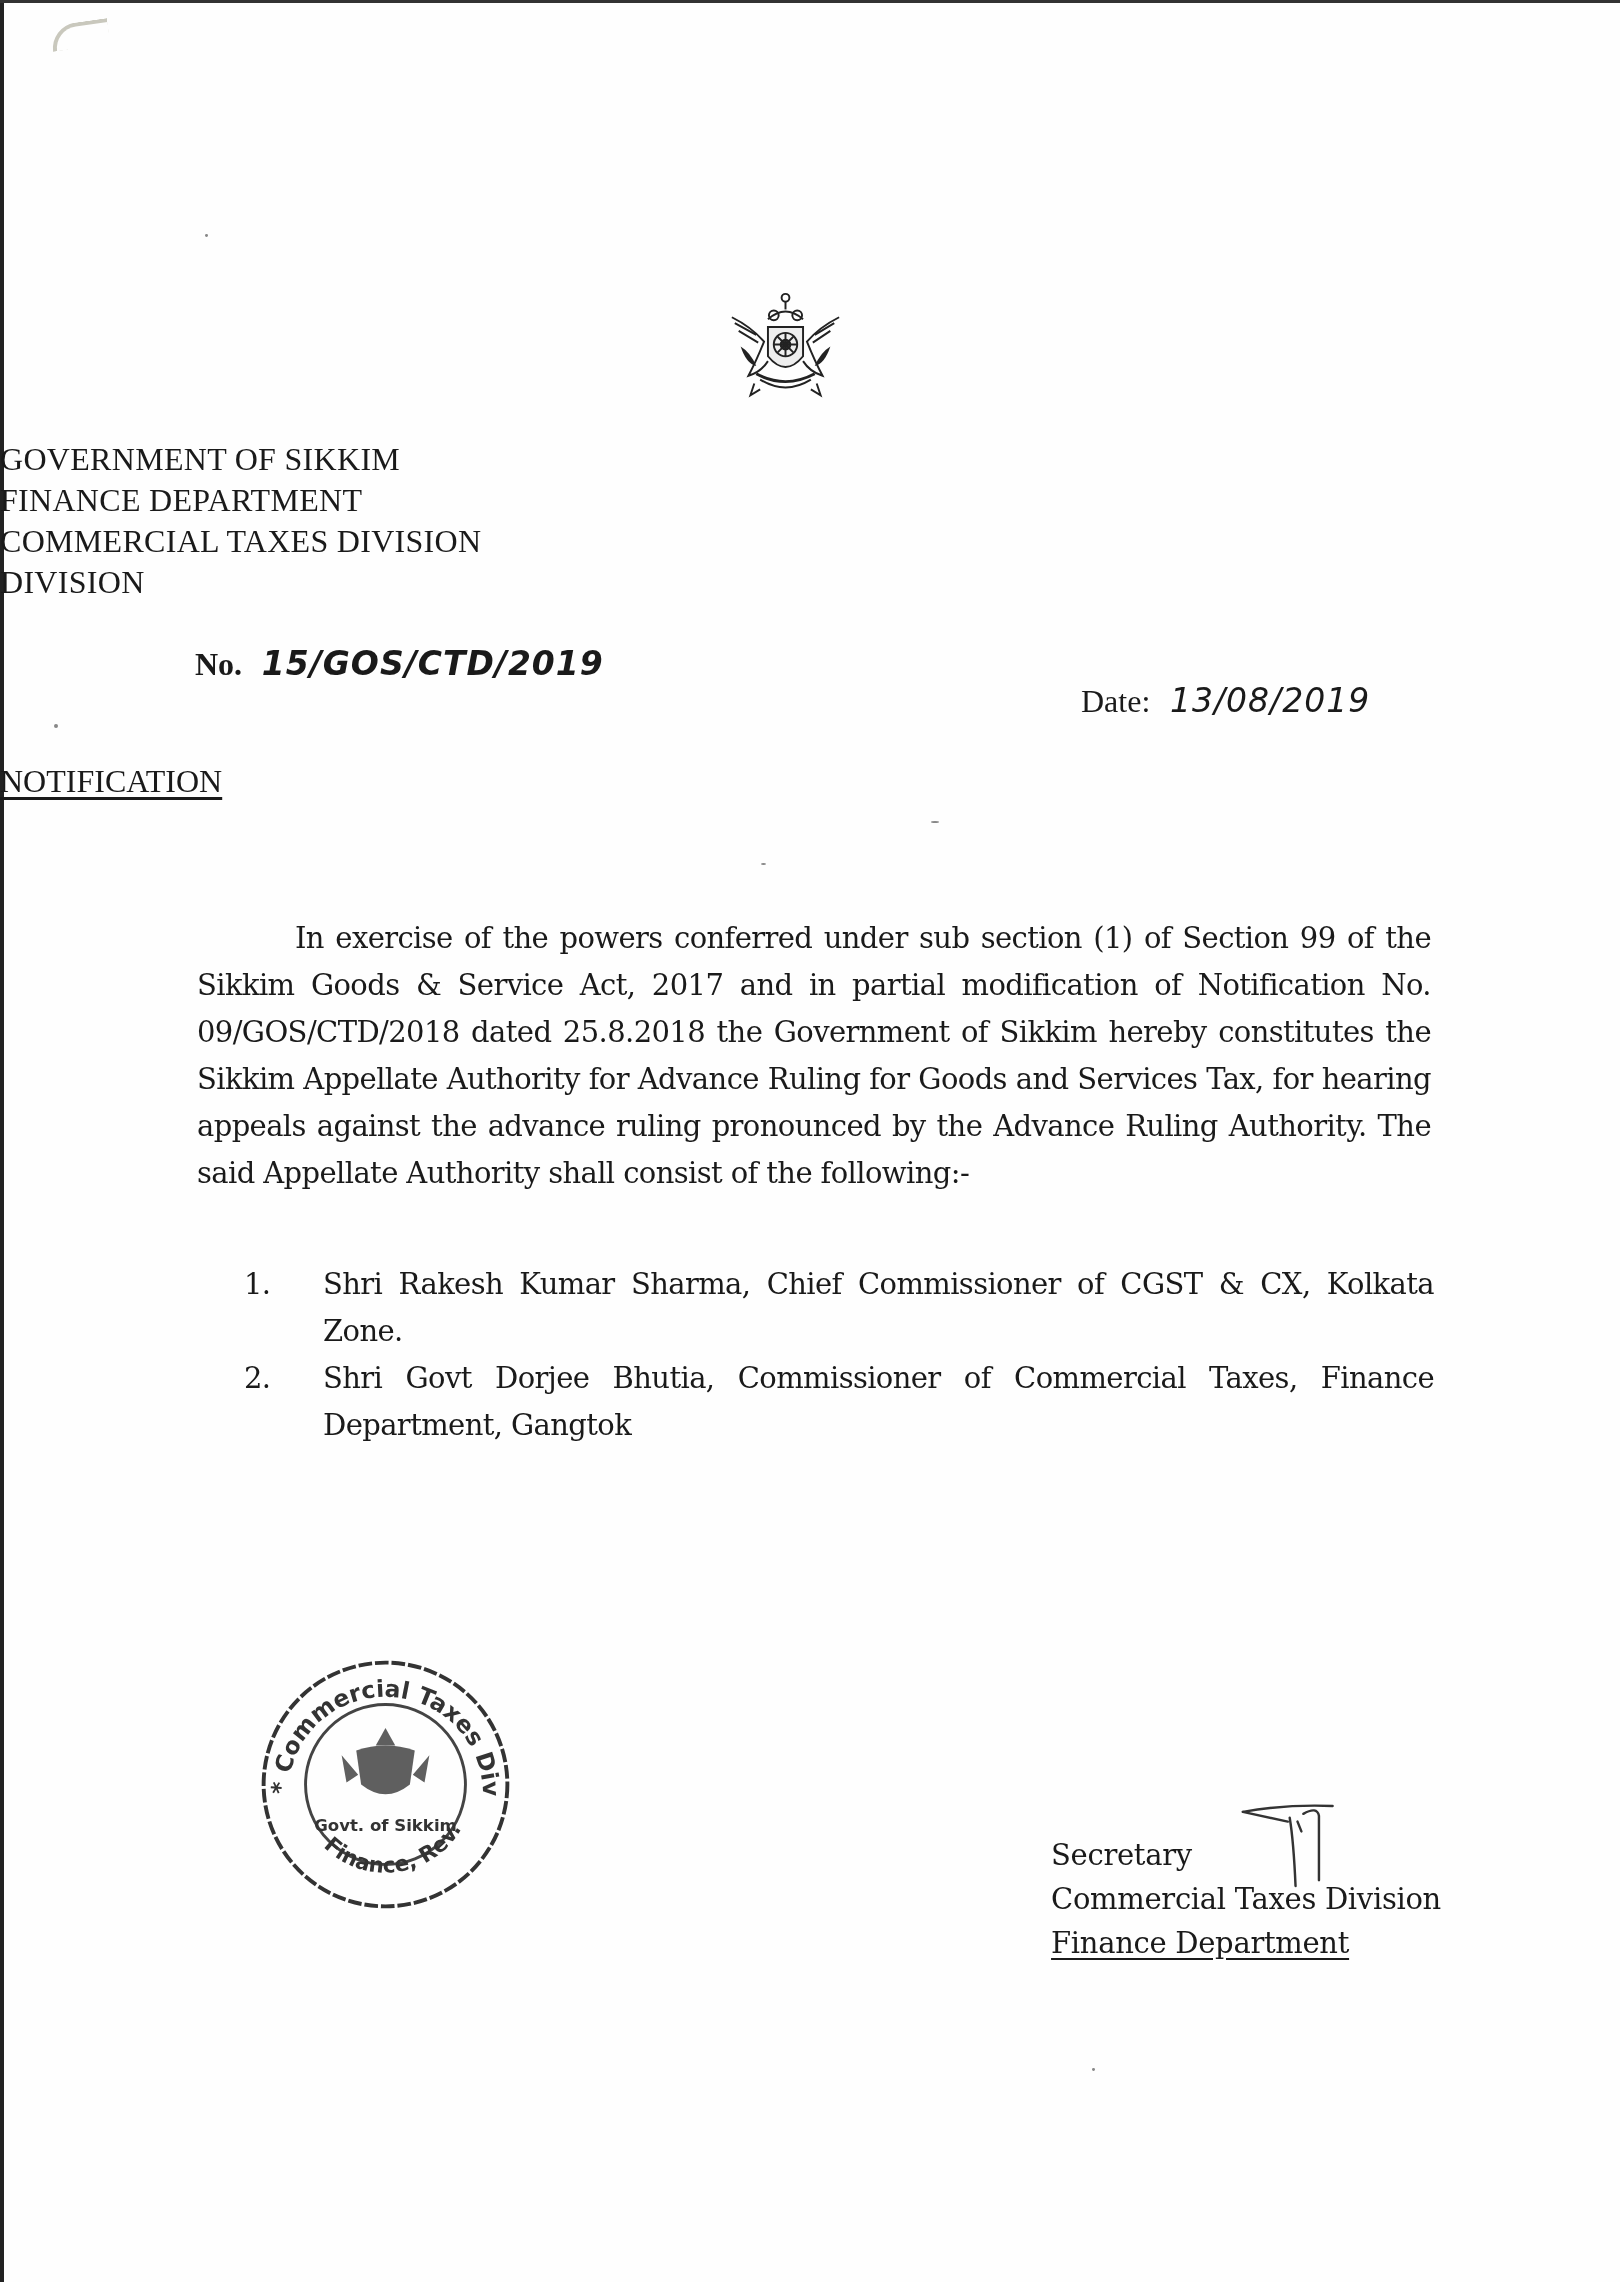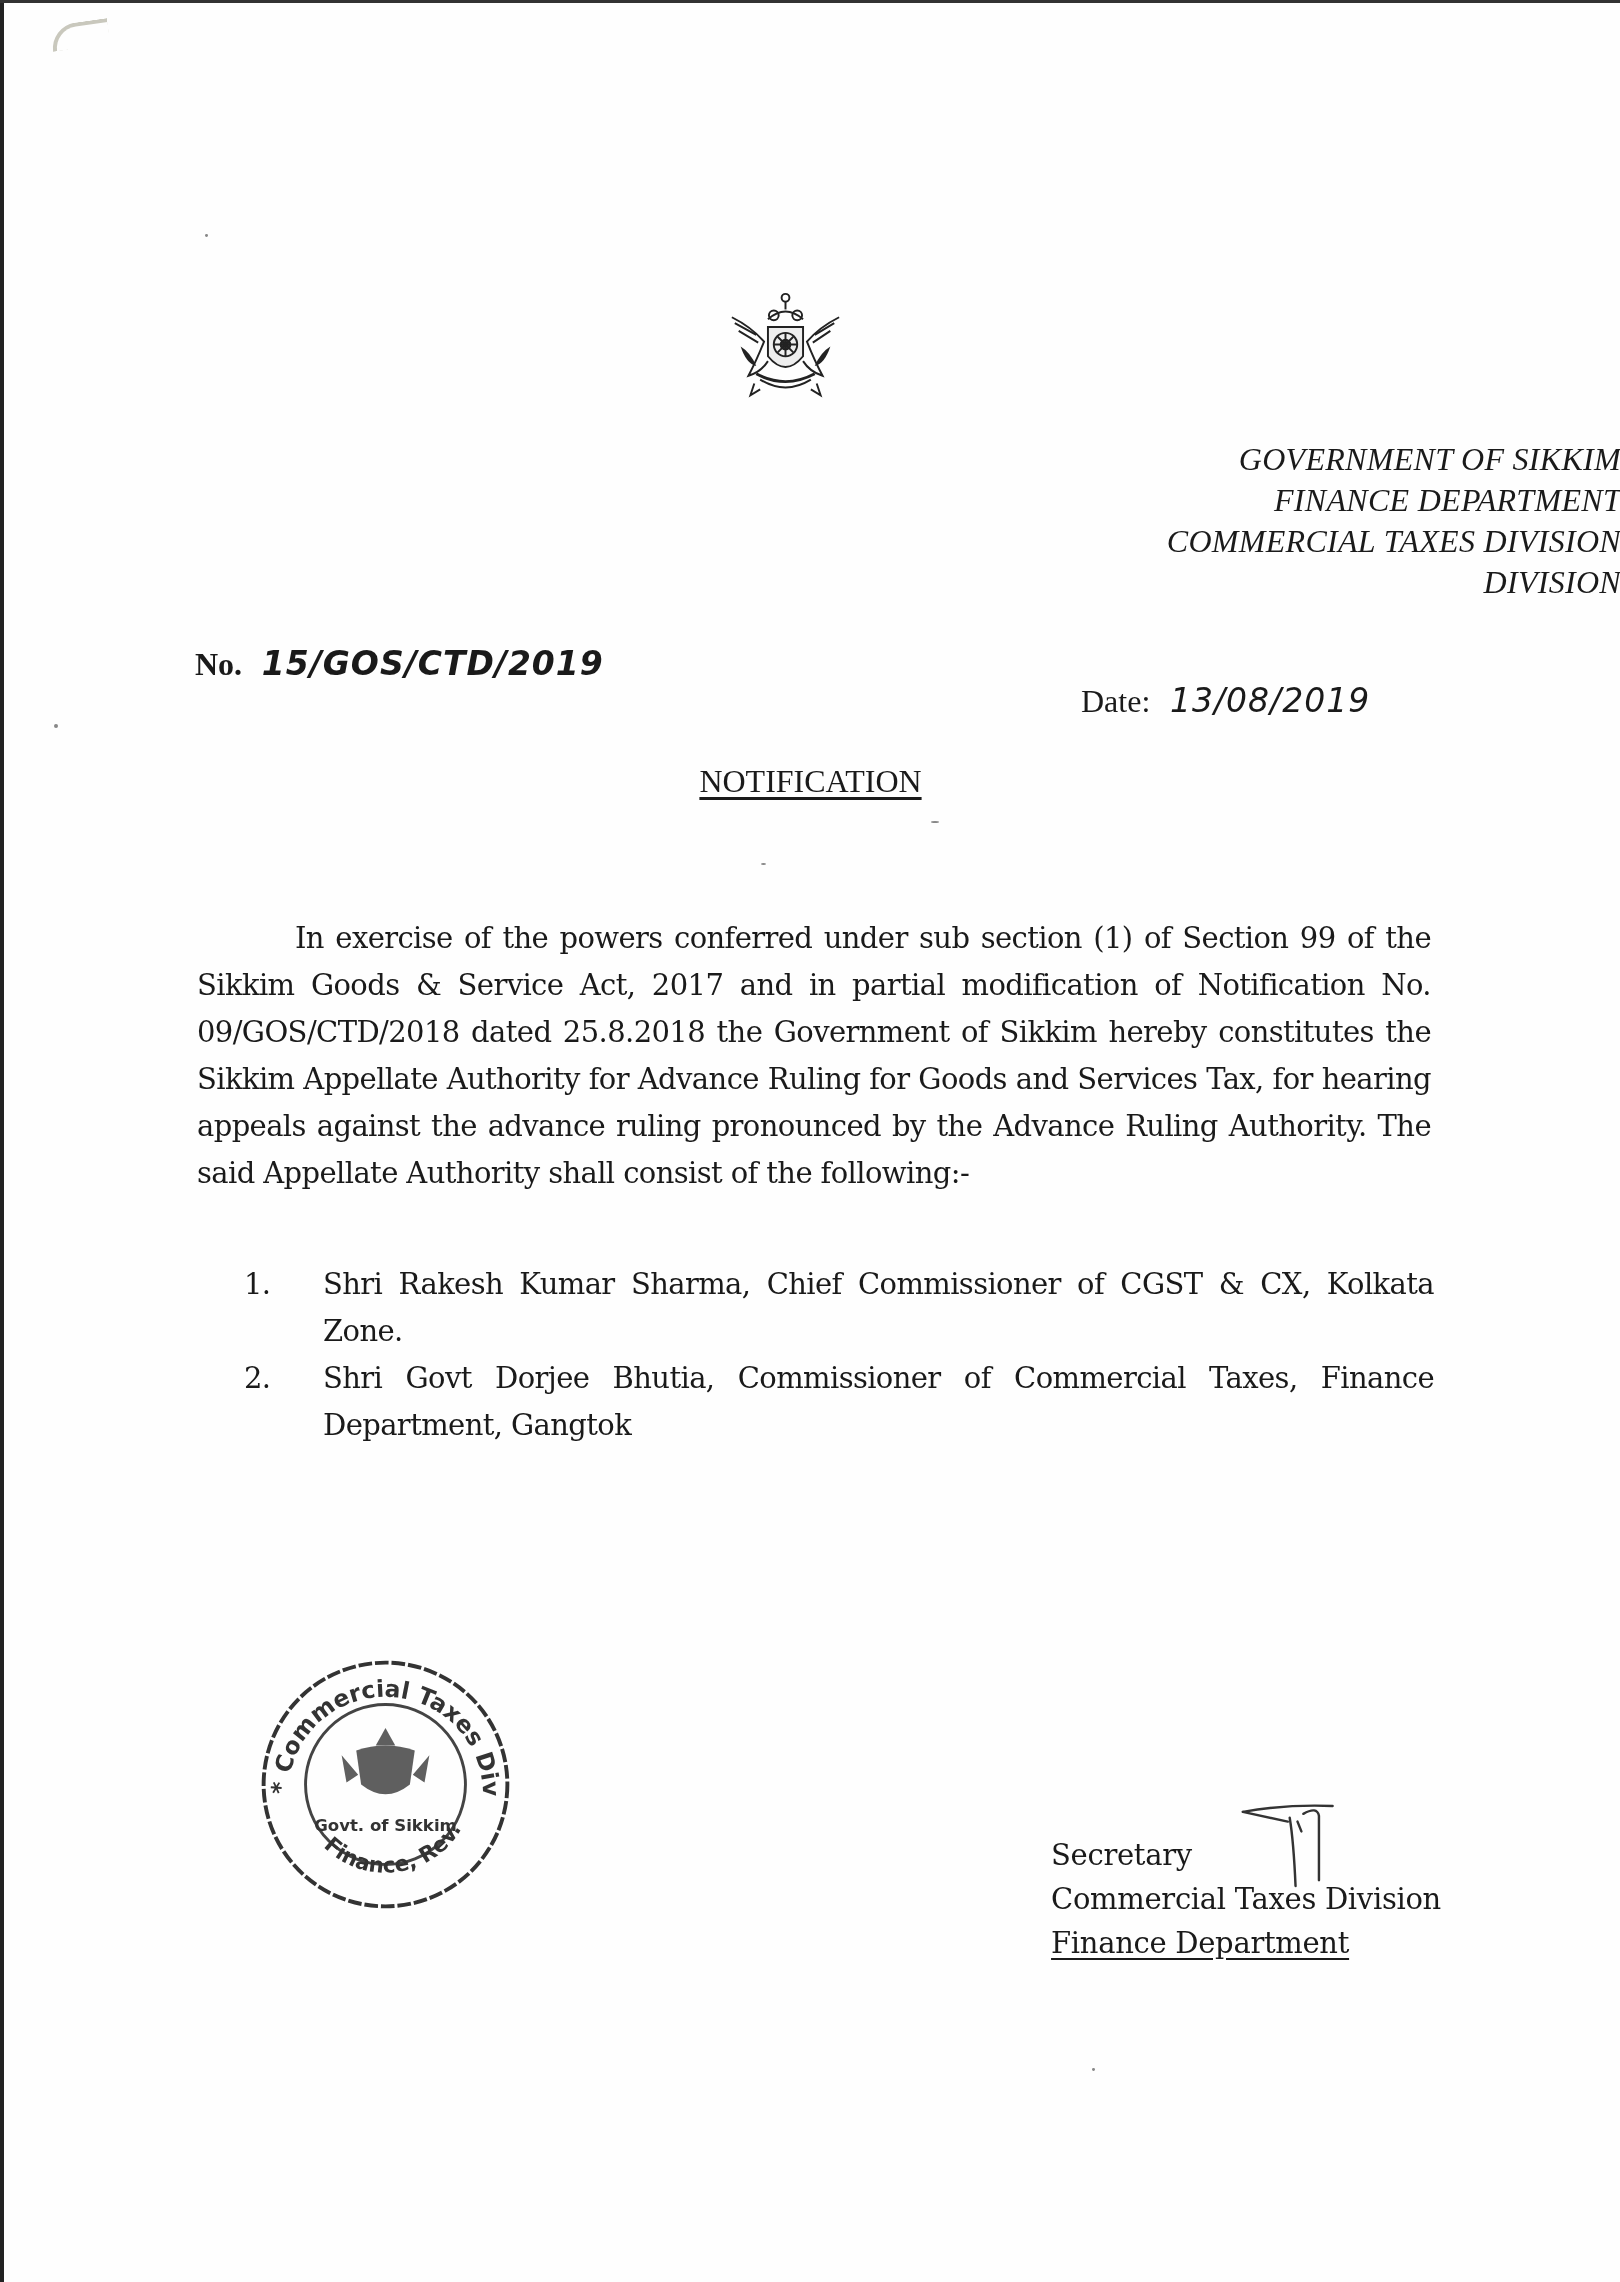--- a/index.html
+++ b/index.html
@@ -8,26 +8,26 @@
     background: #fdfdfd;
     font-family: "Liberation Serif", "DejaVu Serif", serif;
     color: #1a1a1a;
   }
   .page { position: absolute; inset: 0; background: #fefefe; }
   .scan-edge-left { position: absolute; left: 0; top: 0; width: 3.9px; height: 2282px; background: #222; }
   .scan-edge-top { position: absolute; left: 0; top: 0; width: 1621px; height: 2.9px; background: #333; }
   .staple { position: absolute; left: 51px; top: 21.5px; width: 54px; height: 21.5px;
     border-top: 4.9px solid #c9c8bd; border-left: 4.9px solid #c9c8bd; border-radius: 29px 0 0 0; transform: rotate(-8deg); }
   .emblem { position: absolute; left: 727px; top: 288px; width: 117px; height: 117px; }
-  .header { position: absolute; left: 0; width: 1621px; text-align: right; font-size: 32px; line-height: 41px; letter-spacing: 0.3px; font-style: italic; }
+  .header { position: absolute; left: 0; width: 1621px; text-align: left; font-size: 32px; line-height: 41px; letter-spacing: 0.3px; }
   .header .line { display: block; }
   .ref-no { position: absolute; left: 195px; top: 644px; font-size: 32px; font-weight: bold; }
   .ref-no .hand, .date .hand { font-family: "DejaVu Sans", sans-serif; font-style: italic; font-size: 33px; letter-spacing: 1px; margin-left: 11.7px; }
   .date { position: absolute; left: 1081px; top: 634px; font-size: 32px; margin-top: 47px; }
-  .notif-title { position: absolute; left: 0; width: 1621px; top: 763px; text-align: center; font-size: 32px; }
+  .notif-title { position: absolute; left: 0; width: 1621px; top: 763px; font-size: 32px; }
   .notif-title span { text-decoration: underline; text-underline-offset: 4.9px; }
   .body-para { position: absolute; left: 197px; width: 1234px; top: 907px;
     font-family: "DejaVu Serif", serif; font-size: 29px; line-height: 47px; text-align: justify;
     text-indent: 98px; letter-spacing: -0.6px; margin-top: 8px; }
   .members { position: absolute; left: 244px; width: 1190px; top: 1261px; font-family: "DejaVu Serif", serif; font-size: 29px; line-height: 47px; letter-spacing: -0.6px; }
   .member { display: flex; text-align: justify; }
   .member .num { width: 51px; flex: 0 0 51px; }
   .member .text { flex: 1; text-align: justify; margin-left: 28px; }
   .seal { position: absolute; left: 249px; top: 1648px; width: 273px; height: 273px; }
   .signature { position: absolute; left: 1239px; top: 1802px; width: 117px; height: 88px; }

